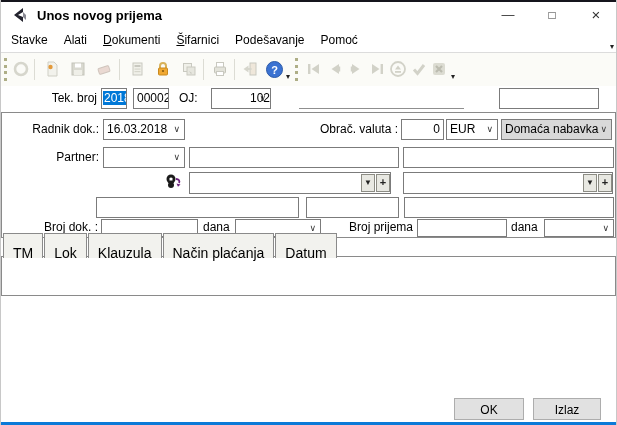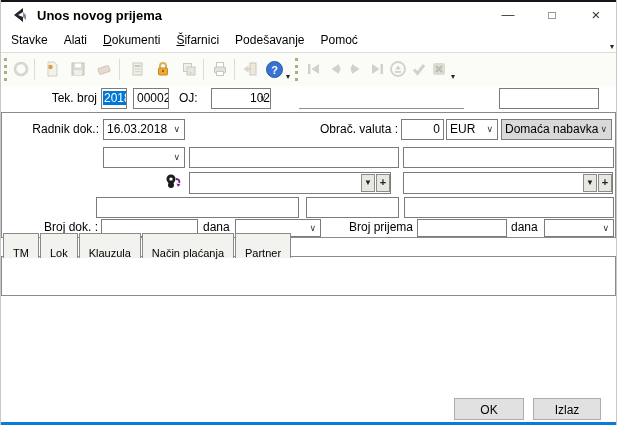--- a/index.html
+++ b/index.html
@@ -48,21 +48,21 @@
   .sqbtn{position:absolute;top:1px;width:14px;height:18px;background:#e8e8e2;border:1px solid #8c8c84;
          box-sizing:border-box;text-align:center;font-size:8px;line-height:16px;color:#222;}
   .sqbtn.plus{font-size:11px;font-weight:bold;line-height:15px;}
 
   
   .panel{position:absolute;left:0;top:112px;width:615px;height:126px;box-sizing:border-box;
          border:1px solid #8a8a8a;background:#fff;}
 
   
   .tabstrip{position:absolute;left:2px;top:240px;height:18px;display:flex;align-items:flex-end;z-index:3;}
-  .tab{box-sizing:border-box;height:15px;padding:12px 9px;font-size:11px;line-height:14px;
+  .tab{box-sizing:border-box;height:15px;padding:12px 9px;font-size:14px;line-height:14px;
        background:#f2f2ee;border:1px solid #8a8a8a;border-bottom:none;margin-right:1px;white-space:nowrap;text-align:right;}
   .tab.active{height:18px;background:#fff;position:relative;z-index:4;line-height:17px;}
   .tabpanel{position:absolute;left:0;top:256px;width:615px;height:40px;box-sizing:border-box;
             border:1px solid #8a8a8a;background:#fff;z-index:1;}
 
   
   .pushbtn{position:absolute;box-sizing:border-box;height:22px;background:#e1e1e1;border:1px solid #adadad;
            font-size:12px;text-align:center;line-height:20px;}
 
   svg{display:block;}
@@ -221,20 +221,21 @@
 
   <div class="panel"></div>
 
   <span class="lbl" style="left:18px;top:119px;width:80px">Radnik dok.:</span>
   <span class="inp combo" style="left:102px;top:119px;width:82px;padding-right:16px"><span>16.03.2018</span><span class="chev">∨</span></span>
   <span class="lbl" style="left:300px;top:119px;width:97px">Obrač. valuta :</span>
   <span class="inp right" style="left:400px;top:119px;width:43px">0</span>
   <span class="inp combo" style="left:445px;top:119px;width:52px;padding-right:16px"><span>EUR</span><span class="chev">∨</span></span>
   <span class="inp combo gray-select" style="left:500px;top:119px;width:111px;padding-right:16px"><span>Domaća nabavka</span><span class="chev">∨</span></span>
 
+  <span class="lbl" style="left:18px;top:147px;width:80px">Partner:</span>
   <span class="inp combo" style="left:102px;top:147px;width:82px">
       <span class="chev">∨</span>
     </span>
   <span class="inp" style="left:188px;top:147px;width:210px"></span>
   <span class="inp" style="left:402px;top:147px;width:211px"></span>
 
   <span style="position:absolute;left:163px;top:173px">
     <svg width="19" height="17" viewBox="0 0 19 17">
       <circle cx="7" cy="6" r="4.5" fill="#1a1a1a"></circle>
       <path d="M5.5 5a2.5 2.5 0 0 1 3 0v2.5h-3z" fill="#fff"></path>
@@ -267,21 +268,21 @@
   <span class="lbl" style="left:510px;top:218px;width:30px;text-align:left;line-height:18px">dana</span>
   <span class="inp combo" style="left:543px;top:219px;width:70px;height:18px;line-height:16px">
       <span class="chev" style="line-height:16px">∨</span>
     </span>
 
   <div class="tabstrip" id="tabstrip">
       <div class="tab">TM</div>
       <div class="tab">Lok</div>
       <div class="tab">Klauzula</div>
       <div class="tab">Način plaćanja</div>
-      <div class="tab">Partner</div>
+      <div class="tab">Datum</div>
     </div>
   <div class="tabpanel"></div>
   <span class="lbl" style="left:16px;top:265px;width:82px">Komercijalist:</span>
   <span class="inp combo" style="left:102px;top:265px;width:84px">
       <span class="chev">∨</span>
     </span>
   <span class="uline" style="left:190px;top:268px;width:208px"></span>
 
   <button class="pushbtn" style="left:453px;top:398px;width:70px">OK</button>
   <button class="pushbtn" style="left:532px;top:398px;width:68px">Izlaz</button>

